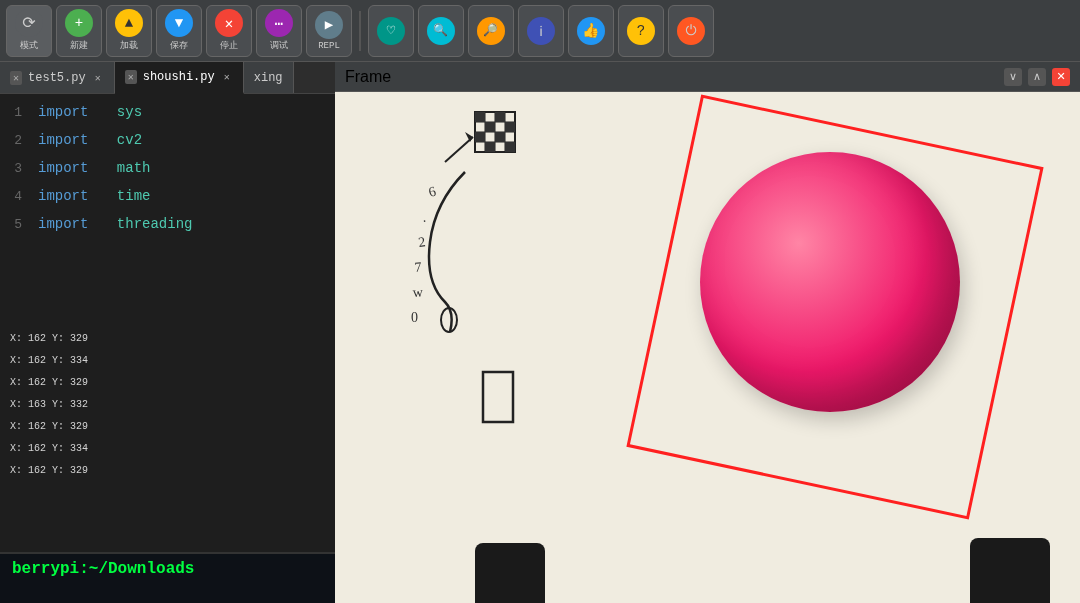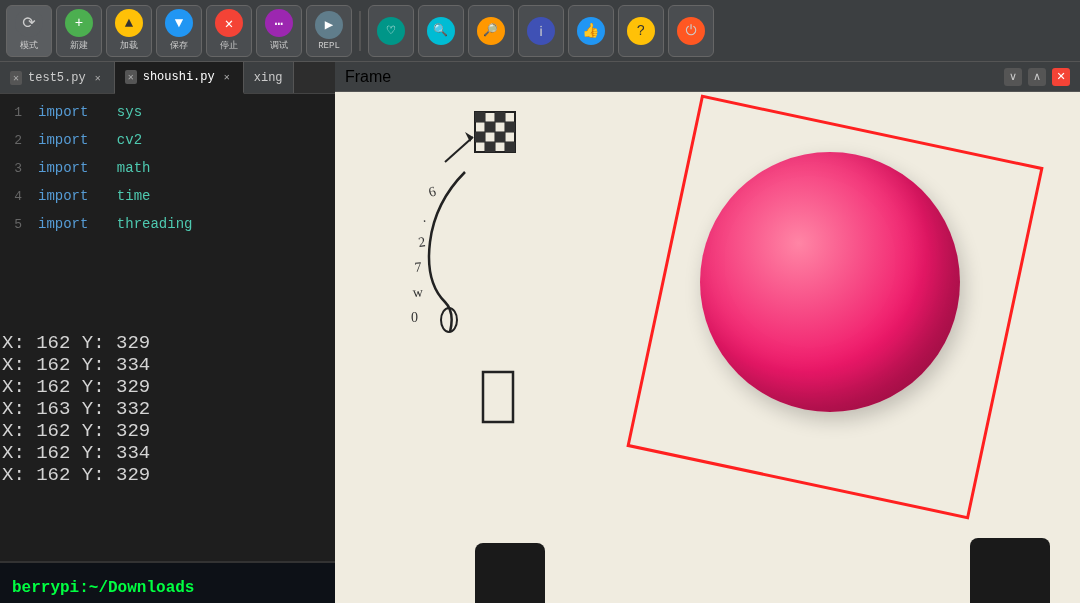--- a/index.html
+++ b/index.html
@@ -147,39 +147,39 @@
       font-size: 13px;
       padding: 4px 10px;
       border-top: 1px solid #444;
       border-bottom: 1px solid #444;
     }
 
     
     .output-area {
       background: #1e1e1e;
       color: #d4d4d4;
-      font-size: 19px;
+      font-size: 10px;
       font-family: 'Courier New', monospace;
-      padding: 4px 2px;
+      padding: 4px 10px;
       flex: 1;
       overflow: hidden;
     }
     .output-line { height: 22px; display: flex; align-items: center; }
 
     
     .terminal-bar {
       background: #0d1117;
       color: #00ff41;
       font-size: 16px;
       font-family: 'Courier New', monospace;
       font-weight: bold;
       padding: 6px 12px;
-      height: 42px;
-      display: flex;
-      align-items: flex-end;
+      height: 51px;
+      display: flex;
+      align-items: flex-start;
       border-top: 2px solid #333;
     }
 
     
     .right-panel {
       flex: 1;
       display: flex;
       flex-direction: column;
       background: #2b2b2b;
     }

